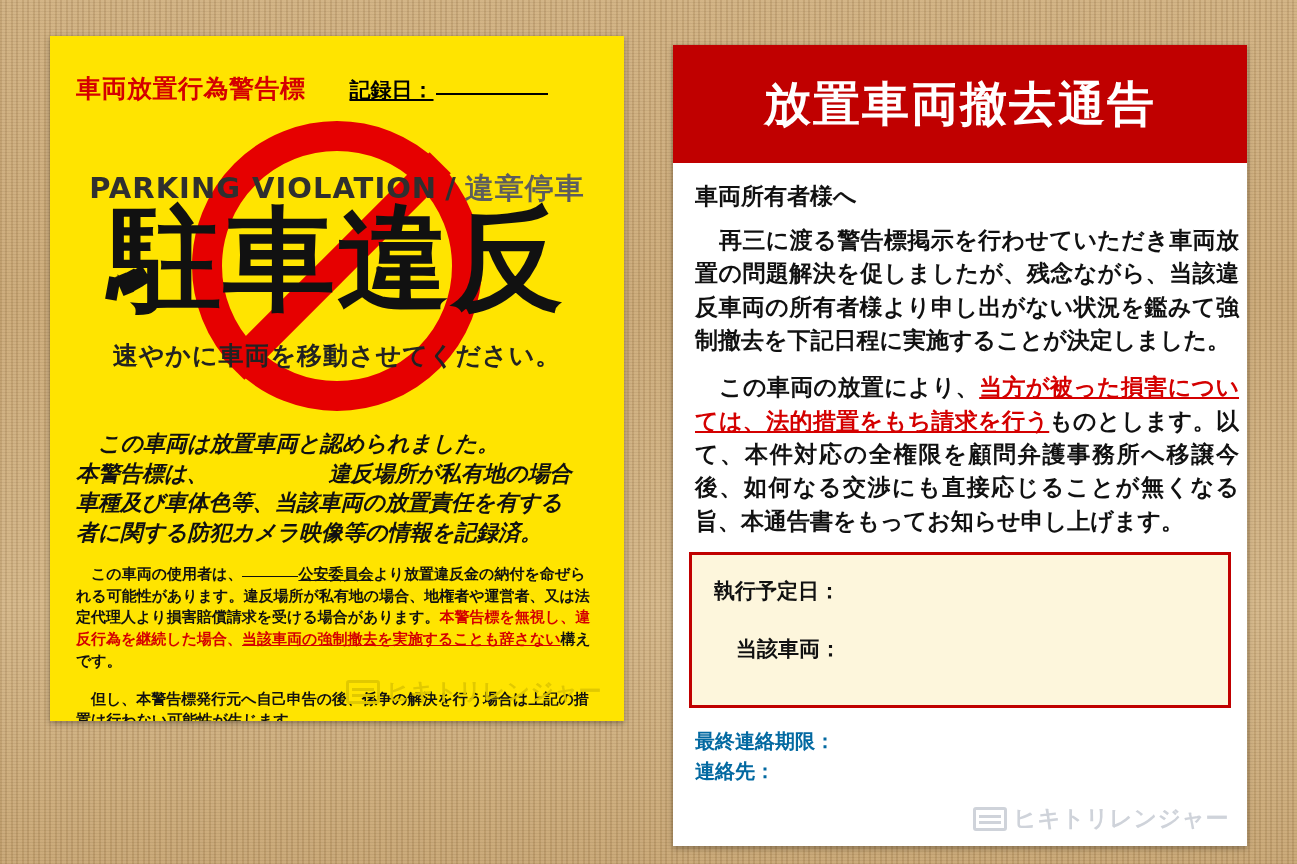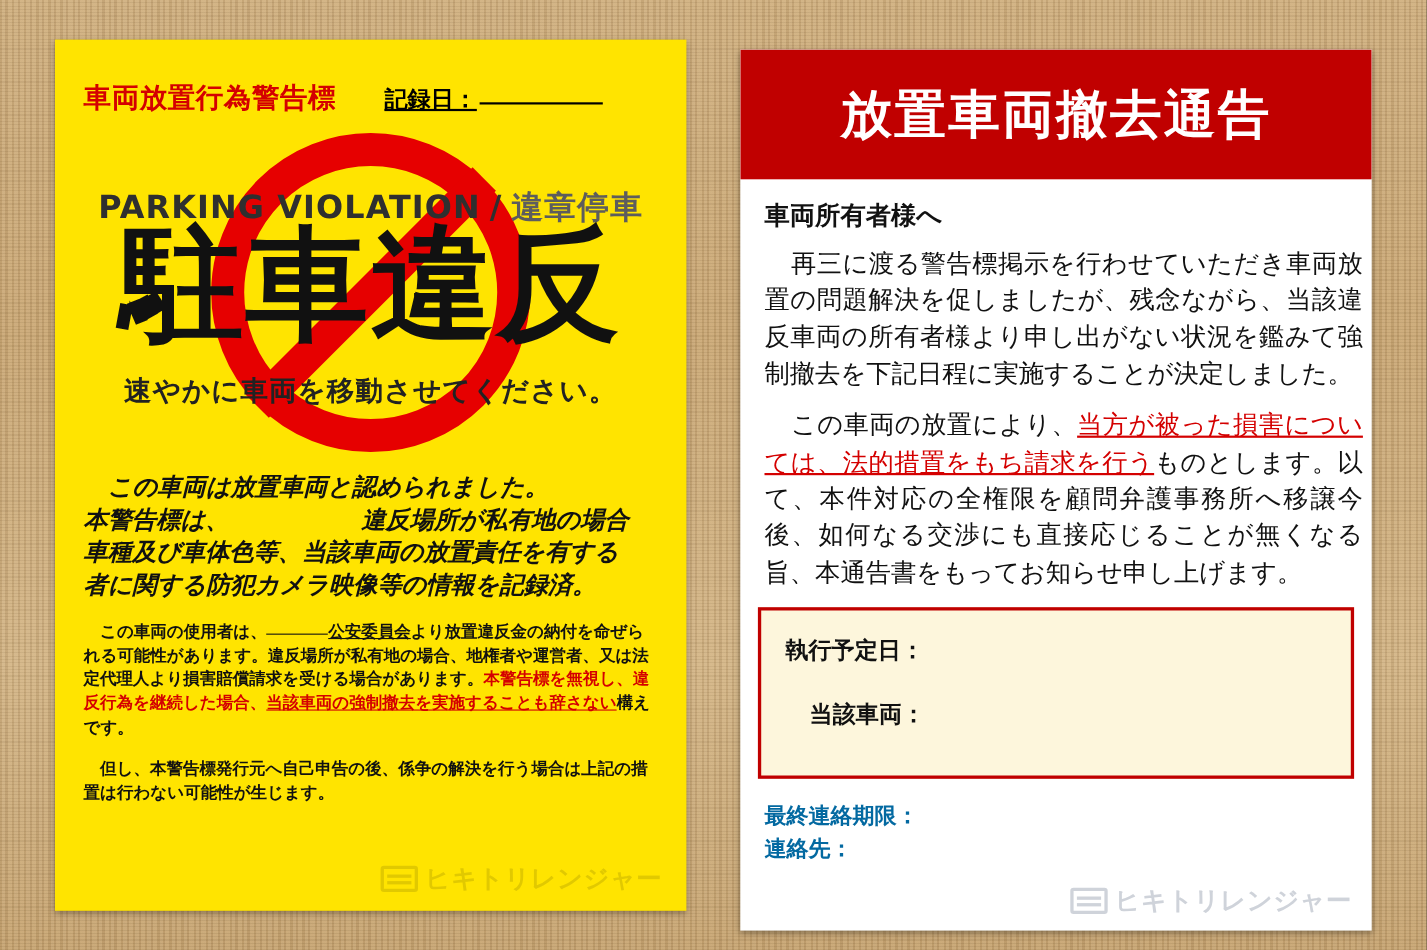--- a/index.html
+++ b/index.html
@@ -35,21 +35,21 @@
         rgba(255, 255, 255, 0.03) 3px),
       linear-gradient(180deg, #cfae7d 0%, #c9a673 35%, #d3b484 70%, #c5a26f 100%);
   }
 
   
   .left-card {
     position: absolute;
     left: 50px;
     top: 36px;
     width: 574px;
-    height: 792px;
+    height: 685px;
     background: #ffe400;
     box-sizing: border-box;
     padding: 14px 20px 23px 20px;
     box-shadow: 0 2px 6px rgba(0,0,0,0.35);
     overflow: hidden;
   }
   .l-head {
     display: flex;
     align-items: baseline;
     gap: 18px;
@@ -252,21 +252,21 @@
     padding: 18px 8px 0 22px;
   }
   .r-addressee {
     font-size: 23px;
     font-weight: bold;
     color: #111;
     margin-bottom: 12px;
   }
   .r-para {
     font-size: 23px;
-    font-weight: normal;
+    font-weight: bold;
     line-height: 1.45;
     color: #111;
     margin: 0 0 14px 0;
     text-align: justify;
   }
   .r-para .ind { margin-left: 24px; }
   .r-para .red-u {
     color: #d40000;
     text-decoration: underline;
   }

